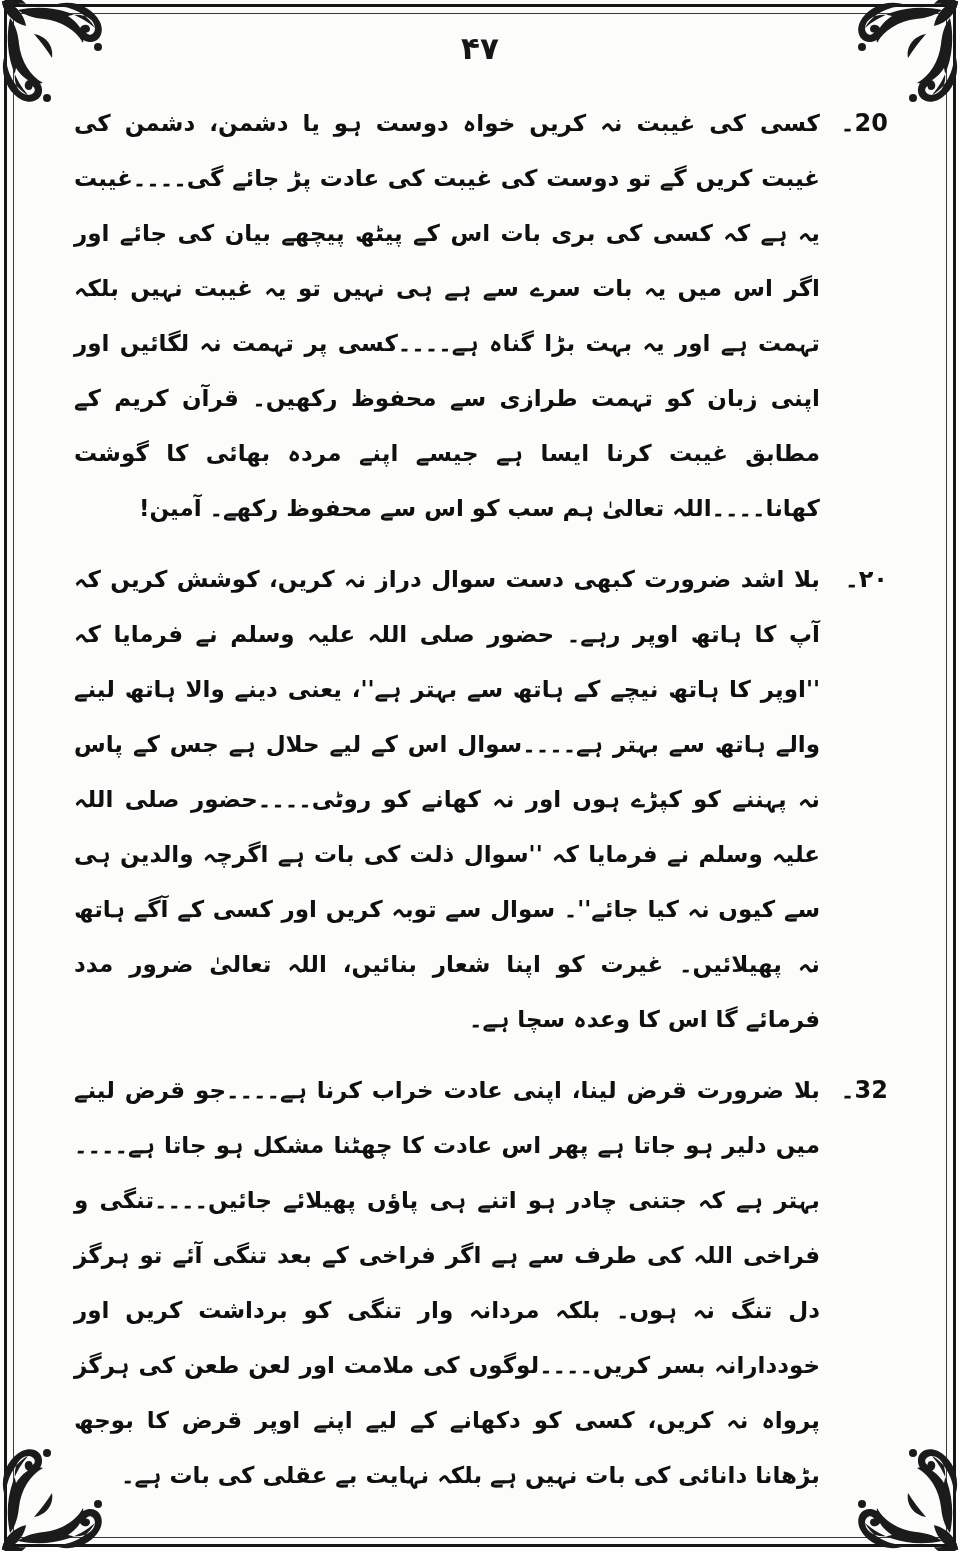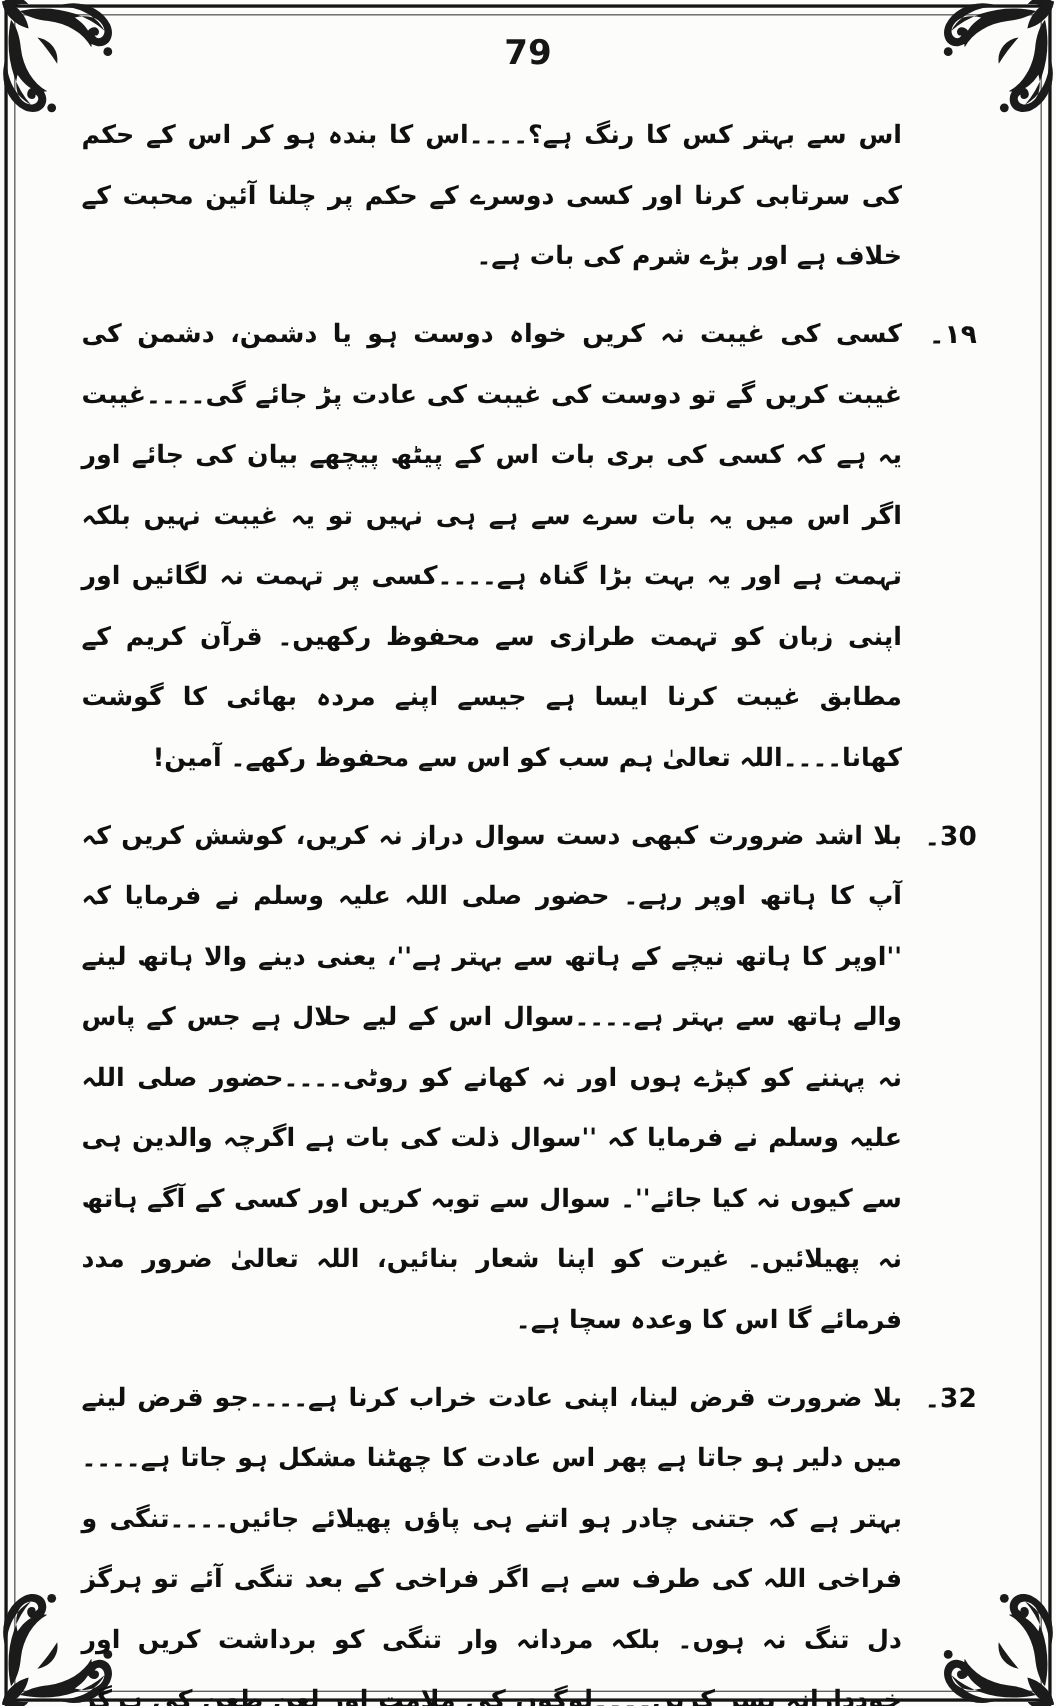--- a/index.html
+++ b/index.html
@@ -87,35 +87,32 @@
       <path d="M26,26 C13,23 3,12 2,1 C13,2 24,13 26,26 Z"></path>
       <path d="M2,2 C10,-4 20,-4 26,4 C20,3 12,4 8,10 C6,13 3,8 2,2 Z"></path>
       <path d="M18,10 C45,4 75,10 95,28 C88,14 70,5 52,6 C70,-2 92,6 100,22 C105,33 99,43 89,42 C81,41 77,34 80,28 C83,23 90,24 90,29 C90,32 87,33 86,32 C88,37 95,35 95,28 C94,18 82,12 68,16 C79,23 85,33 83,43 C76,30 61,21 44,19 C33,18 24,15 18,10 Z"></path>
       <path d="M10,18 C4,45 10,75 28,95 C14,88 5,70 6,52 C-2,70 6,92 22,100 C33,105 43,99 42,89 C41,81 34,77 28,80 C23,83 24,90 29,90 C32,90 33,87 32,86 C37,88 35,95 28,95 C18,94 12,82 16,68 C23,79 33,85 43,83 C30,76 21,61 19,44 C18,33 15,24 10,18 Z"></path>
       <circle cx="98" cy="47" r="4"></circle>
       <circle cx="47" cy="98" r="4"></circle>
       <path d="M34,34 C46,36 54,46 52,58 C47,50 41,42 34,34 Z"></path>
     </g>
   </svg>
 
-  <div class="page-number">79</div>
+  <div class="page-number">۴۷</div>
 
   <div class="content">
 
-    <p class="para">
-      <span>اس سے بہتر کس کا رنگ ہے؟۔۔۔۔اس کا بندہ ہو کر اس کے حکم کی سرتابی کرنا اور کسی دوسرے کے حکم پر چلنا آئین محبت کے خلاف ہے اور بڑے شرم کی بات ہے۔</span>
-    </p>
 
     <p class="para">
-      <span class="item-num">۱۹۔</span>
+      <span class="item-num">20۔</span>
       <span>کسی کی غیبت نہ کریں خواہ دوست ہو یا دشمن، دشمن کی غیبت کریں گے تو دوست کی غیبت کی عادت پڑ جائے گی۔۔۔۔غیبت یہ ہے کہ کسی کی بری بات اس کے پیٹھ پیچھے بیان کی جائے اور اگر اس میں یہ بات سرے سے ہے ہی نہیں تو یہ غیبت نہیں بلکہ تہمت ہے اور یہ بہت بڑا گناہ ہے۔۔۔۔کسی پر تہمت نہ لگائیں اور اپنی زبان کو تہمت طرازی سے محفوظ رکھیں۔ قرآن کریم کے مطابق غیبت کرنا ایسا ہے جیسے اپنے مردہ بھائی کا گوشت کھانا۔۔۔۔اللہ تعالیٰ ہم سب کو اس سے محفوظ رکھے۔ آمین!</span>
     </p>
 
     <p class="para">
-      <span class="item-num">30۔</span>
+      <span class="item-num">۲۰۔</span>
       <span>بلا اشد ضرورت کبھی دست سوال دراز نہ کریں، کوشش کریں کہ آپ کا ہاتھ اوپر رہے۔ حضور صلی اللہ علیہ وسلم نے فرمایا کہ ''اوپر کا ہاتھ نیچے کے ہاتھ سے بہتر ہے''، یعنی دینے والا ہاتھ لینے والے ہاتھ سے بہتر ہے۔۔۔۔سوال اس کے لیے حلال ہے جس کے پاس نہ پہننے کو کپڑے ہوں اور نہ کھانے کو روٹی۔۔۔۔حضور صلی اللہ علیہ وسلم نے فرمایا کہ ''سوال ذلت کی بات ہے اگرچہ والدین ہی سے کیوں نہ کیا جائے''۔ سوال سے توبہ کریں اور کسی کے آگے ہاتھ نہ پھیلائیں۔ غیرت کو اپنا شعار بنائیں، اللہ تعالیٰ ضرور مدد فرمائے گا اس کا وعدہ سچا ہے۔</span>
     </p>
 
     <p class="para">
       <span class="item-num">32۔</span>
       <span>بلا ضرورت قرض لینا، اپنی عادت خراب کرنا ہے۔۔۔۔جو قرض لینے میں دلیر ہو جاتا ہے پھر اس عادت کا چھٹنا مشکل ہو جاتا ہے۔۔۔۔بہتر ہے کہ جتنی چادر ہو اتنے ہی پاؤں پھیلائے جائیں۔۔۔۔تنگی و فراخی اللہ کی طرف سے ہے اگر فراخی کے بعد تنگی آئے تو ہرگز دل تنگ نہ ہوں۔ بلکہ مردانہ وار تنگی کو برداشت کریں اور خوددارانہ بسر کریں۔۔۔۔لوگوں کی ملامت اور لعن طعن کی ہرگز پرواہ نہ کریں، کسی کو دکھانے کے لیے اپنے اوپر قرض کا بوجھ بڑھانا دانائی کی بات نہیں ہے بلکہ نہایت بے عقلی کی بات ہے۔</span>
     </p>
 
   </div>
 </div>

